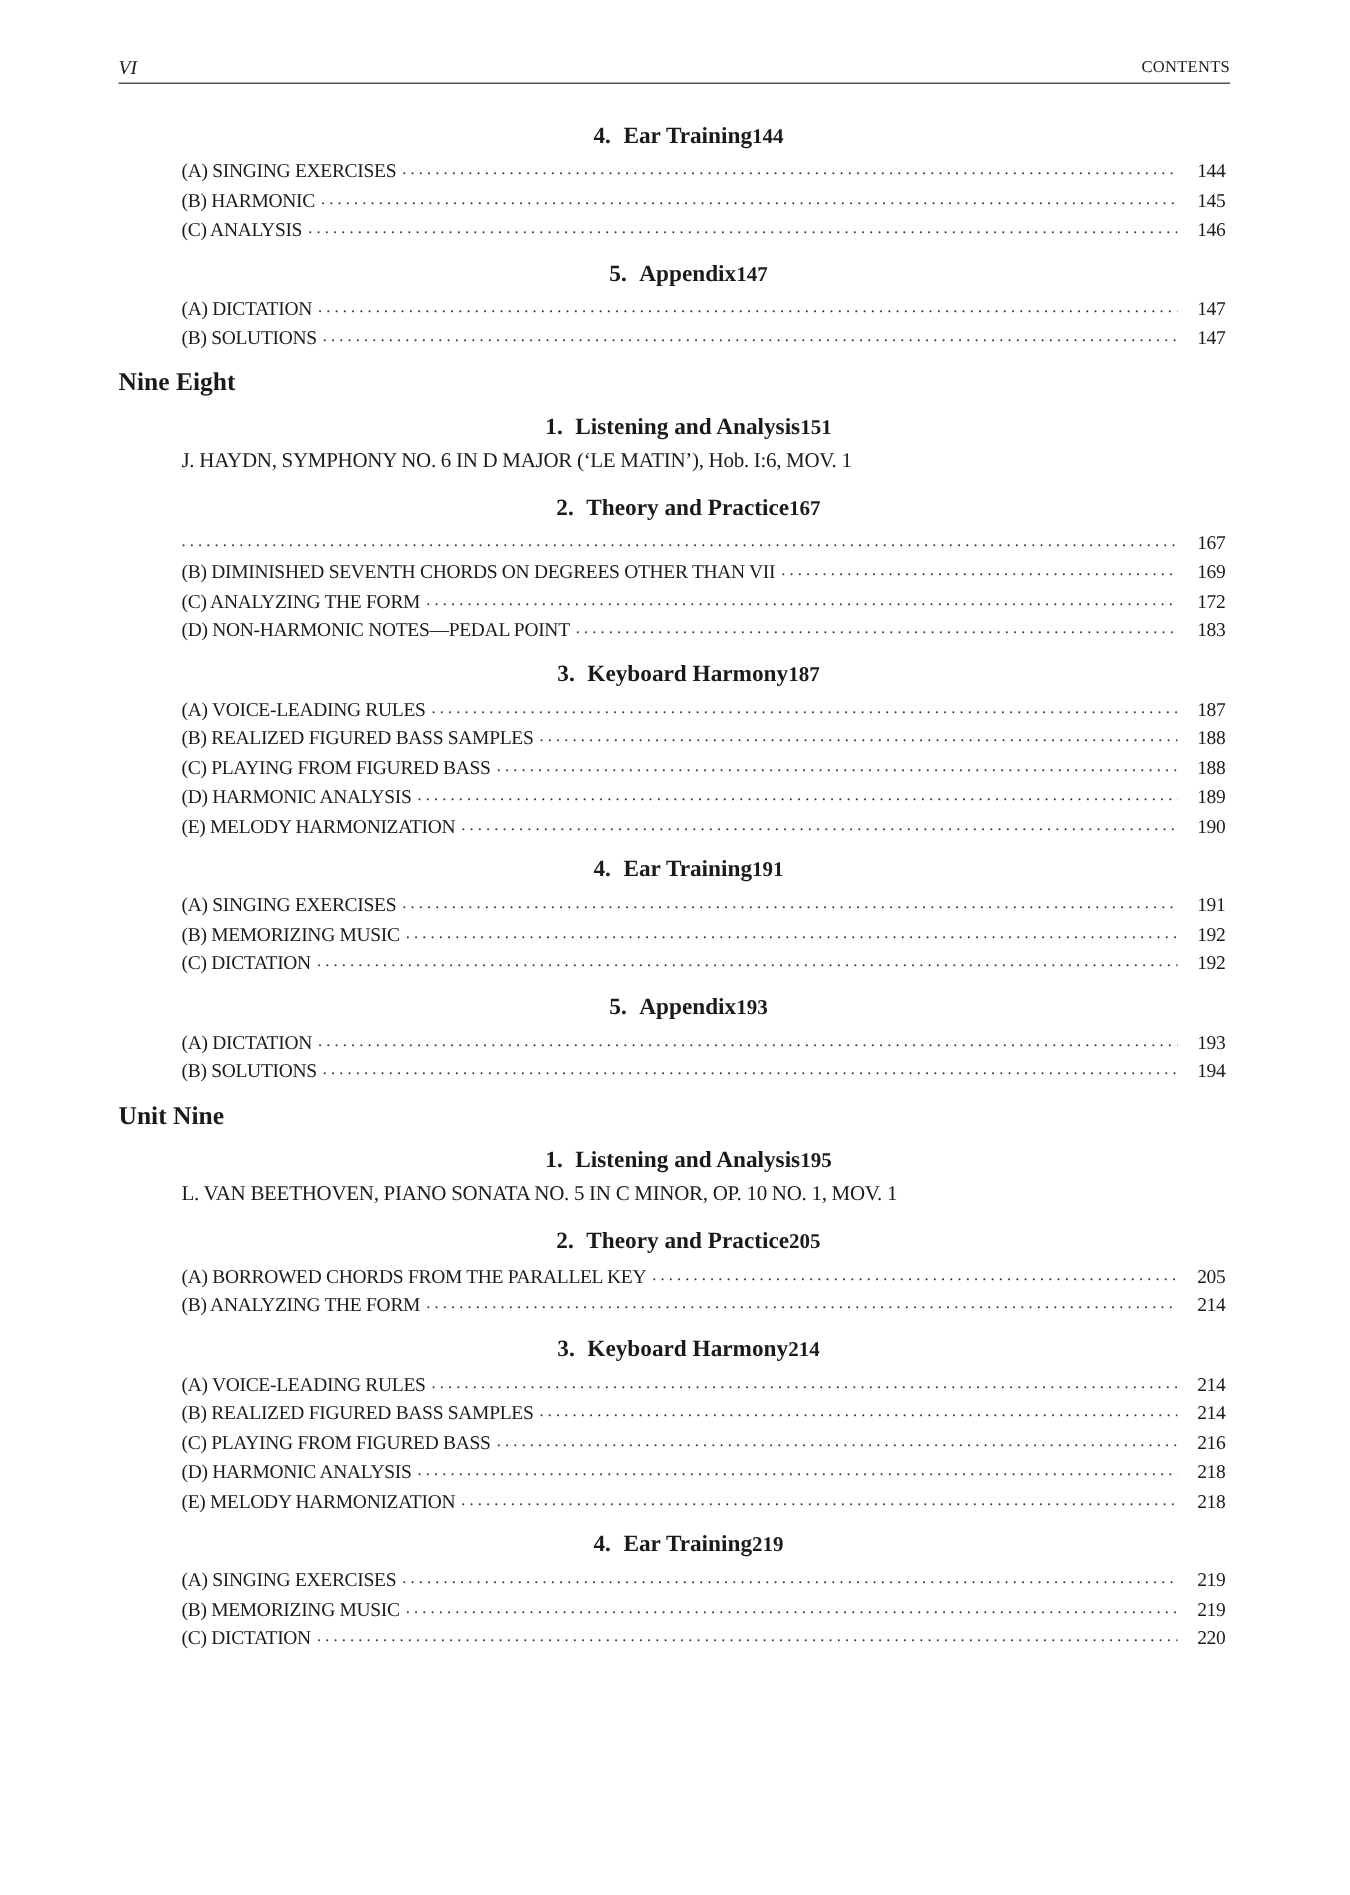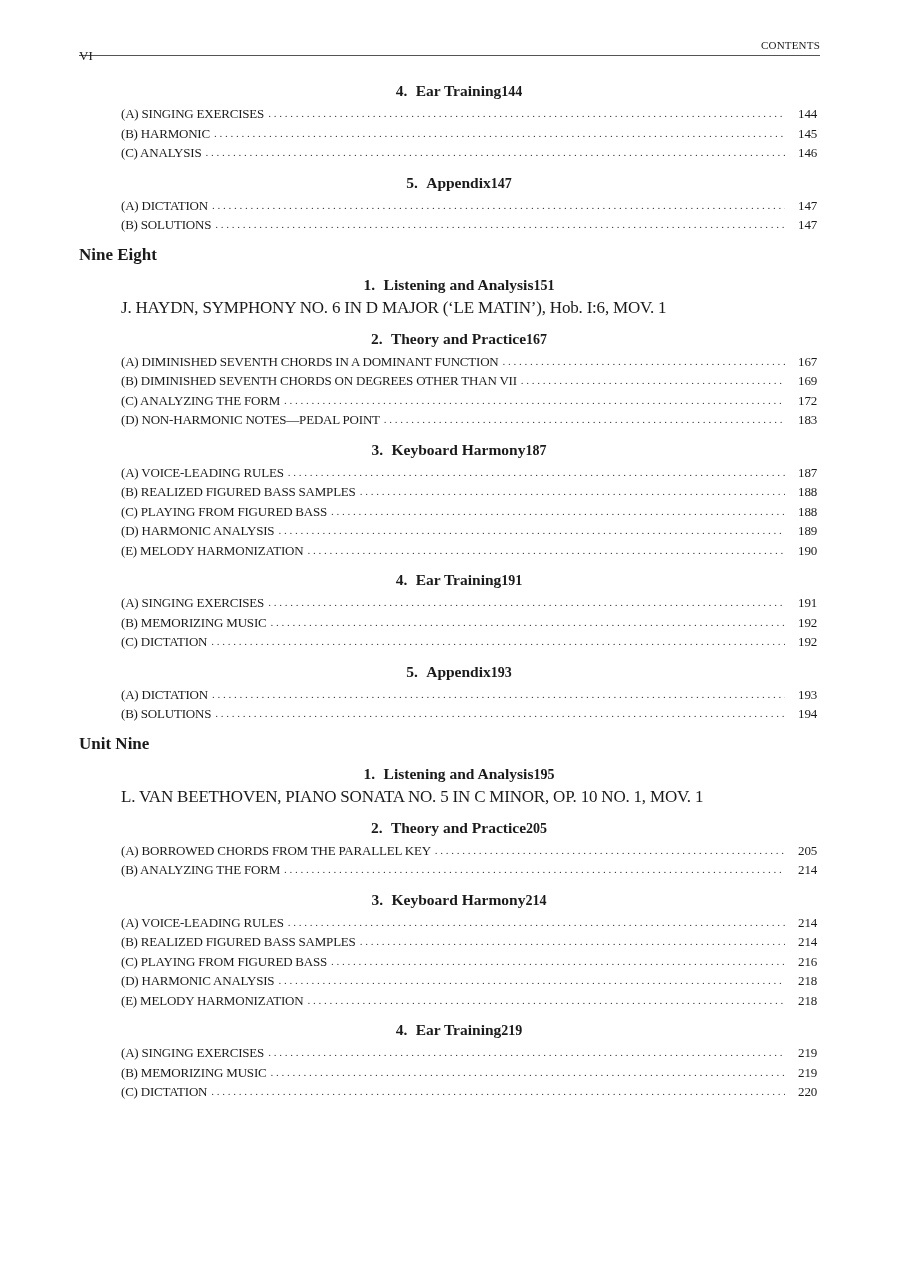--- a/index.html
+++ b/index.html
@@ -5,21 +5,21 @@
   html, body { margin: 0; padding: 0; background: #ffffff; }
   body {
     width: 900px; height: 1263px; position: relative; overflow: hidden;
     font-family: "Liberation Serif", "DejaVu Serif", serif;
     color: #1a1a1a;
   }
   .header {
     position: absolute; left: 79px; top: 37px; width: 741px; height: 18px;
     border-bottom: 1px solid #555;
   }
-  .header .left { position: absolute; left: 0; top: 11px; font-size: 13px; }
+  .header .left { position: absolute; left: 0; top: 0; font-size: 13px; font-style: italic; }
   .header .right { position: absolute; right: 0; top: 2px; font-size: 11px; letter-spacing: 0.2px; }
   .content { position: absolute; left: 79px; top: 80px; width: 741px; }
   .unit-title { font-weight: bold; font-size: 17px; margin: 0; height: 30px; line-height: 22px; }
   .section { position: relative; margin-left: 22px; }
   .section-head {
     display: flex; justify-content: center; align-items: baseline;
     font-weight: bold; font-size: 15.5px; height: 24px; line-height: 22px;
   }
   .section-head .num { display: inline-block; width: 20px; }
   .section-head .page { font-size: 14px; margin-right: 3px; }
@@ -31,21 +31,21 @@
   .item .label { white-space: nowrap; padding-right: 4px; }
   .item .dots {
     flex: 1; overflow: hidden; white-space: nowrap; color: #333;
     letter-spacing: 2.2px; font-size: 11px;
   }
   .item .dots::before {
     content: ". . . . . . . . . . . . . . . . . . . . . . . . . . . . . . . . . . . . . . . . . . . . . . . . . . . . . . . . . . . . . . . . . . . . . . . . . . . . . . . . . . . . . . . . . . . . . . . . . . . . . . . . . . . . . . . . . . . . . . . . . . . . . . . . . . . . . . . . . . . . . . . . . . . . . . . .";
     letter-spacing: 0px;
   }
   .item .page { padding-left: 6px; min-width: 26px; text-align: right; margin-right: 3px; }
-  .subtitle { font-size: 17px; height: 20px; line-height: 20px; margin-bottom: 10px; letter-spacing: -0.2px; }
+  .subtitle { font-size: 14px; height: 20px; line-height: 20px; margin-bottom: 10px; letter-spacing: -0.2px; }
 </style>
 </head>
 <body>
 
 <div class="header">
   <span class="left">VI</span>
   <span class="right">CONTENTS</span>
 </div>
 
 <div class="content" id="toc">
@@ -101,21 +101,20 @@
         </div>
         <div class="subtitle" style="margin-left: 20px;">J. HAYDN, SYMPHONY NO. 6 IN D MAJOR (‘LE MATIN’), Hob. I:6, MOV. 1</div>
       </div>
       <div class="section">
         <div class="section-head">
           <span><span class="num">2.</span><span class="title">Theory and Practice</span></span>
           <span class="page">167</span>
         </div>
         <div class="items">
           <div class="item">
-            <span class="label">(A) DIMINISHED SEVENTH CHORDS IN A DOMINANT FUNCTION</span>
             <span class="dots"></span>
             <span class="page">167</span>
           </div>
           <div class="item">
             <span class="label">(B) DIMINISHED SEVENTH CHORDS ON DEGREES OTHER THAN VII</span>
             <span class="dots"></span>
             <span class="page">169</span>
           </div>
           <div class="item">
             <span class="label">(C) ANALYZING THE FORM</span>

